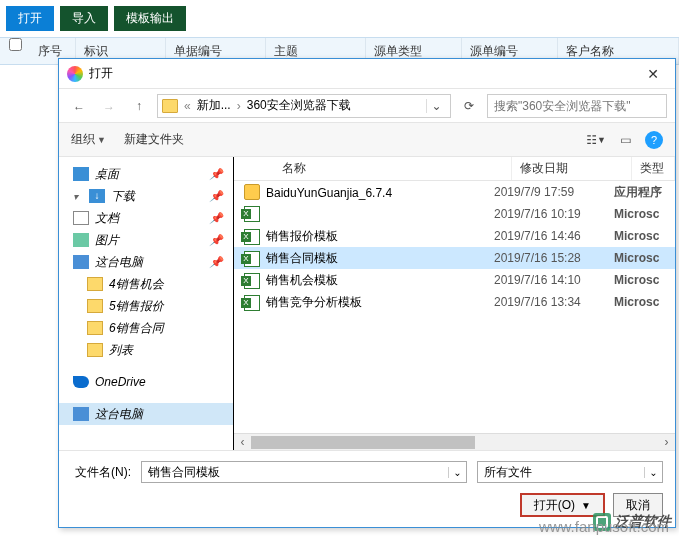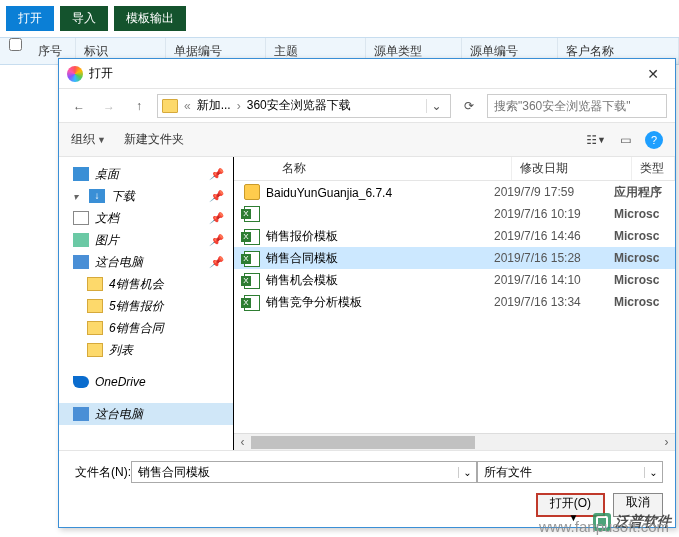--- a/index.html
+++ b/index.html
@@ -69,29 +69,29 @@
 .fic { width: 16px; height: 16px; flex-shrink: 0; }
 .fic.exe { background: #ffcc4d; border: 1px solid #c99a2a; border-radius: 2px; }
 .fic.xls { background: #fff; border: 1px solid #2e7d32; position: relative; }
 .fic.xls::before { content: "X"; position: absolute; left: -4px; top: 2px; width: 10px; height: 10px; background: #2e7d32; color: #fff; font-size: 8px; text-align: center; line-height: 10px; }
 .files .hscroll { height: 17px; border-top: 1px solid #ddd; display: flex; align-items: center; background: #f1f1f1; }
 .files .hscroll .ar { width: 17px; text-align: center; color: #666; cursor: pointer; }
 .files .hscroll .track { flex: 1; height: 100%; position: relative; }
 .files .hscroll .thumb { position: absolute; left: 0; top: 2px; height: 13px; width: 55%; background: #c1c1c1; }
 
 .foot { padding: 10px 12px; border-top: 1px solid #e5e5e5; display: flex; flex-direction: column; gap: 10px; }
-.foot .row1 { display: flex; align-items: center; }
+.foot .row1 { display: flex; align-items: center; gap: 10px; }
 .foot .lbl { width: 60px; text-align: right; font-size: 12px; }
 .foot .combo { height: 22px; border: 1px solid #aaa; display: flex; align-items: center; background: #fff; }
 .foot .combo .val { flex: 1; padding: 0 6px; font-size: 12px; }
 .foot .combo .dd { width: 18px; text-align: center; border-left: 1px solid #ccc; cursor: pointer; font-size: 10px; }
 .foot .fname { flex: 1; }
 .foot .ftype { width: 186px; }
 .foot .row2 { display: flex; justify-content: flex-end; gap: 8px; align-items: center; }
-.foot .btn { height: 24px; padding: 0 12px; border: 1px solid #888; background: #f3f3f3; cursor: pointer; font-size: 12px; display: flex; align-items: center; flex-direction: column; }
+.foot .btn { height: 24px; padding: 0 12px; border: 1px solid #888; background: #f3f3f3; cursor: pointer; font-size: 12px; display: flex; align-items: center; }
 .foot .btn.open { border: 2px solid #c0392b; }
 .foot .btn .dd { margin-left: 6px; font-size: 10px; }
 
 .watermark { position: absolute; right: 8px; bottom: 6px; display: flex; align-items: center; gap: 4px; opacity: .85; }
 .watermark .logo { width: 18px; height: 18px; background: #2e9463; border-radius: 3px; position: relative; }
 .watermark .logo::after { content: ""; position: absolute; inset: 3px; border: 2px solid #fff; border-radius: 2px; }
 .watermark .txt { font-size: 14px; color: #333; font-style: italic; font-weight: 600; }
 .watermark .sub { font-size: 15px; color: #888; position: absolute; right: 2px; bottom: -4px; }
 </style>
 </head>

